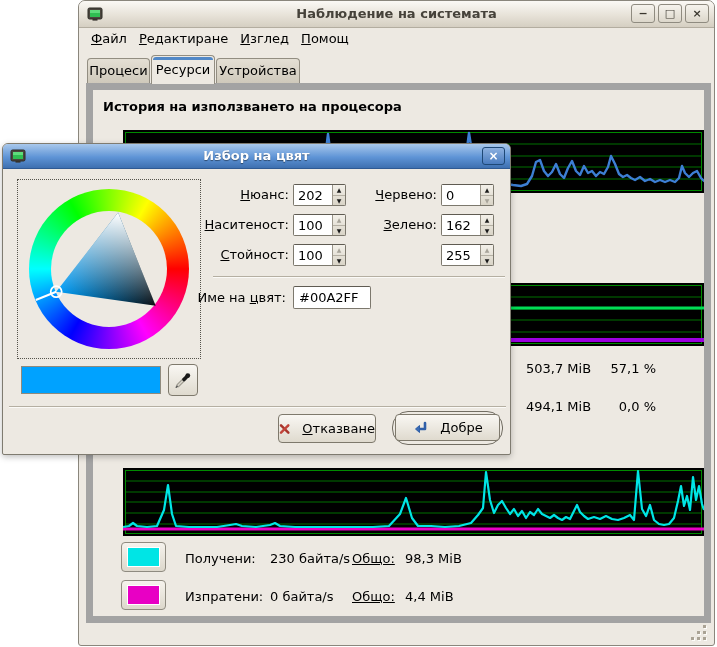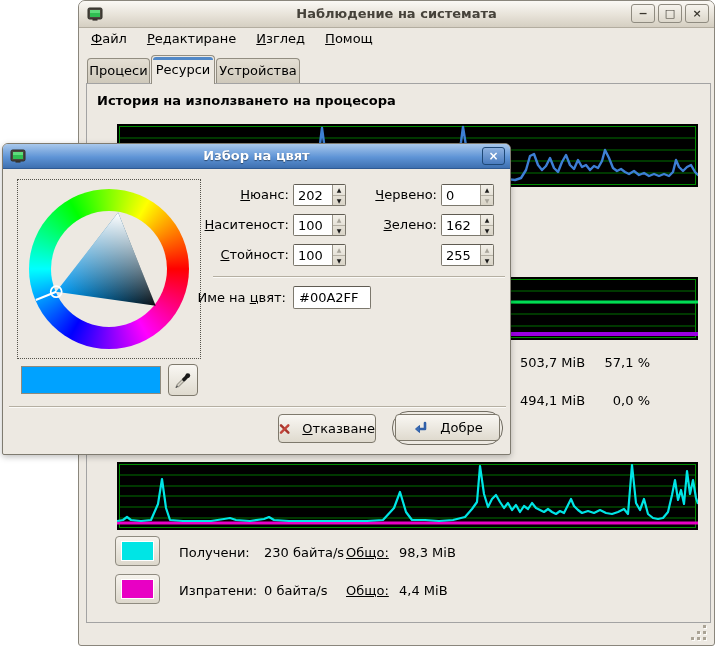--- a/index.html
+++ b/index.html
@@ -12,31 +12,31 @@
   .mwin{position:absolute;left:78px;top:0;width:637px;height:646px;background:#EDE9E2;
         border:1px solid #8a867c;border-radius:7px 7px 3px 3px;box-sizing:border-box;}
   .mw-tb{position:absolute;left:0;top:0;right:0;height:26px;border-radius:6px 6px 0 0;
          background:linear-gradient(#fbf9f5,#e7e2d8 55%,#d5cfc2);border-bottom:1px solid #b3ada0;}
   .mw-ttl{position:absolute;left:0;right:0;top:5px;text-align:center;font-weight:bold;color:#46423a;}
   .appicon{position:absolute;left:8px;top:5px;width:16px;height:16px;}
   .winbtns{position:absolute;right:5px;top:3px;display:flex;gap:3px;}
   .wbtn{width:24px;height:19px;border:1px solid #8f8b80;border-radius:3px;box-sizing:border-box;
         background:linear-gradient(#f6f3ed,#dcd7cb);color:#3a372f;font-weight:bold;font-size:11px;
         display:flex;align-items:center;justify-content:center;line-height:1;}
-  .menubar{position:absolute;left:6px;top:28px;height:22px;display:flex;gap:8px;}
+  .menubar{position:absolute;left:6px;top:28px;height:22px;display:flex;}
   .mitem{padding:2px 6px;}
   
   .tab{position:absolute;box-sizing:border-box;text-align:center;
        border:1px solid #928d81;border-bottom:none;border-radius:4px 4px 0 0;
        background:linear-gradient(#e4dfd4,#cfc9bb);padding-top:4px;}
   .tab-processes{left:8px;top:57px;width:63px;height:25px;}
   .tab-resources{left:72px;top:54px;width:64px;height:29px;background:#EDE9E2;z-index:3;padding-top:6px;}
   .tab-devices{left:137px;top:57px;width:84px;height:25px;}
   .tabstripe{position:absolute;left:1px;right:1px;top:1px;height:3px;background:#5288c7;border-radius:3px 3px 0 0;}
-  .frame{position:absolute;left:7px;top:82px;width:625px;height:540px;border:1px solid #a3a3a3;
+  .frame{position:absolute;left:7px;top:82px;width:625px;height:540px;border:7px solid #a3a3a3;
          background:#EDE9E2;box-sizing:border-box;z-index:1;}
   .sechdr{position:absolute;left:10px;top:9px;font-weight:bold;}
   .chart{position:absolute;left:30px;background:#000;}
   .chart-cpu{top:40px;width:581px;height:63px;}
   .chart-mem{top:193px;width:581px;height:63px;}
   .chart-net{top:378px;width:581px;height:68px;}
   .memtxt{position:absolute;height:16px;line-height:16px;}
   .mt-r1{top:271px;} .mt-r2{top:309px;}
   .mt-val{left:433px;} .mt-pct{left:497px;width:66px;text-align:right;}
   .legendbtn{position:absolute;left:28px;width:45px;height:30px;border:1px solid #8f8b80;border-radius:4px;

